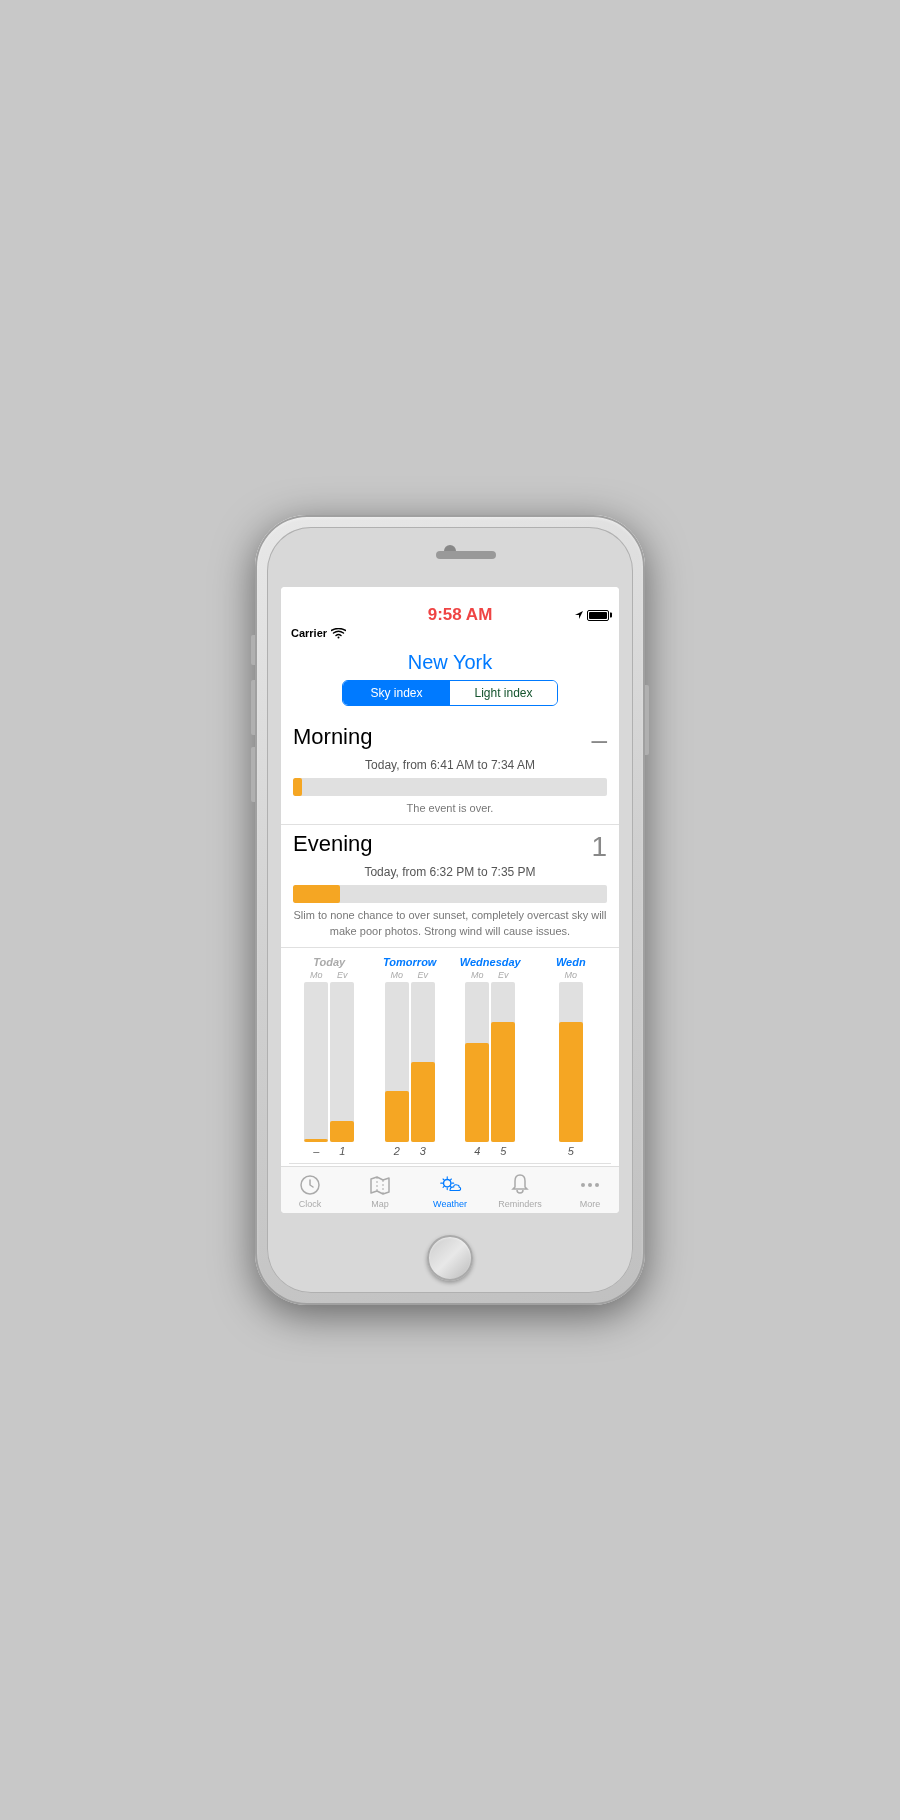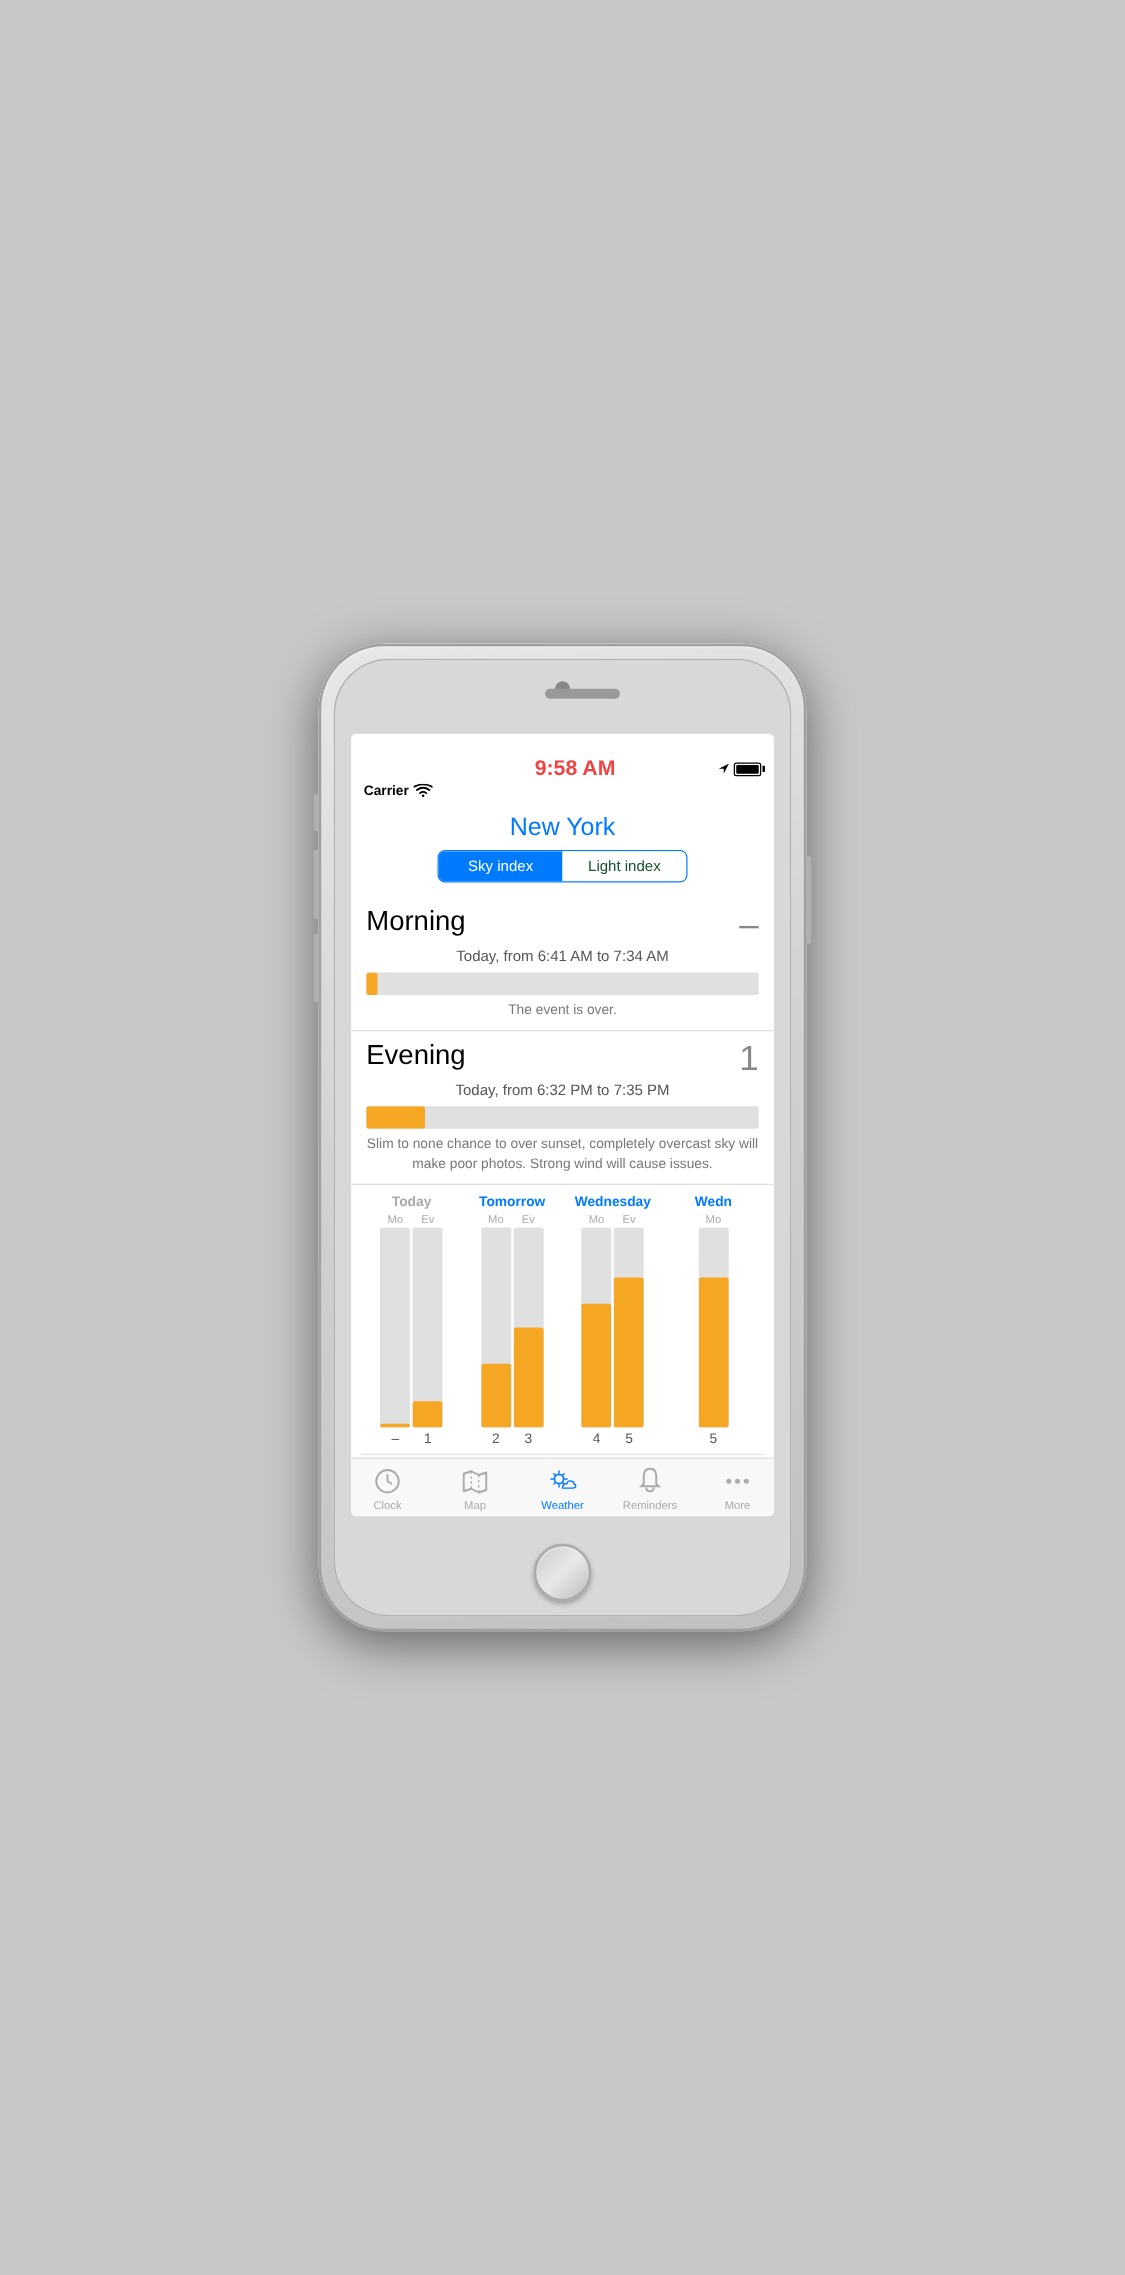--- a/index.html
+++ b/index.html
@@ -81,20 +81,21 @@
       align-items: center;
       padding: 4px 10px;
       background: #fff;
       flex-shrink: 0;
     }
     .status-left {
       font-size: 11px;
       font-weight: 600;
       color: #000;
       display: flex;
+      align-items: center;
       gap: 4px;
       margin-top: 36px;
     }
     .status-center {
       font-size: 17px;
       font-weight: 600;
       color: #ef4444;
     }
     .status-right {
       display: flex;
@@ -142,21 +143,21 @@
       color: #007AFF;
       font-size: 20px;
       font-weight: 400;
       padding: 8px 0 6px;
     }
 
     .segment-control {
       display: flex;
       justify-content: center;
       margin: 0 auto 12px;
-      width: 200px;
+      width: 216px;
       border: 1.5px solid #007AFF;
       border-radius: 6px;
       overflow: hidden;
     }
     .seg-btn {
       flex: 1;
       text-align: center;
       font-size: 12px;
       padding: 5px 8px;
       cursor: pointer;
@@ -217,20 +218,21 @@
 
     
     .chart-section {
       padding: 8px 8px 0;
       flex-shrink: 0;
     }
 
     .chart-days {
       display: flex;
       align-items: flex-end;
+      font-style: italic;
     }
 
     .day-group {
       display: flex;
       flex-direction: column;
       align-items: center;
       flex: 1;
     }
 
     .day-label {

